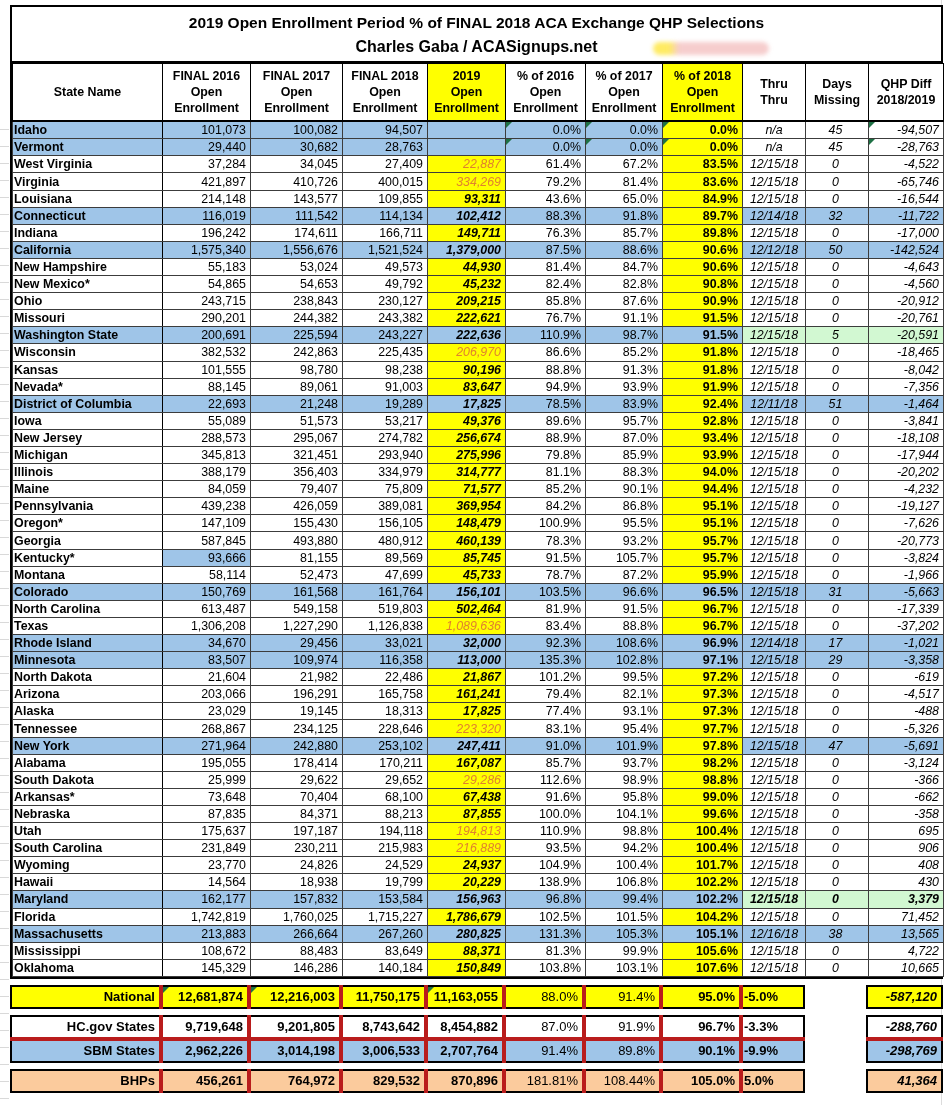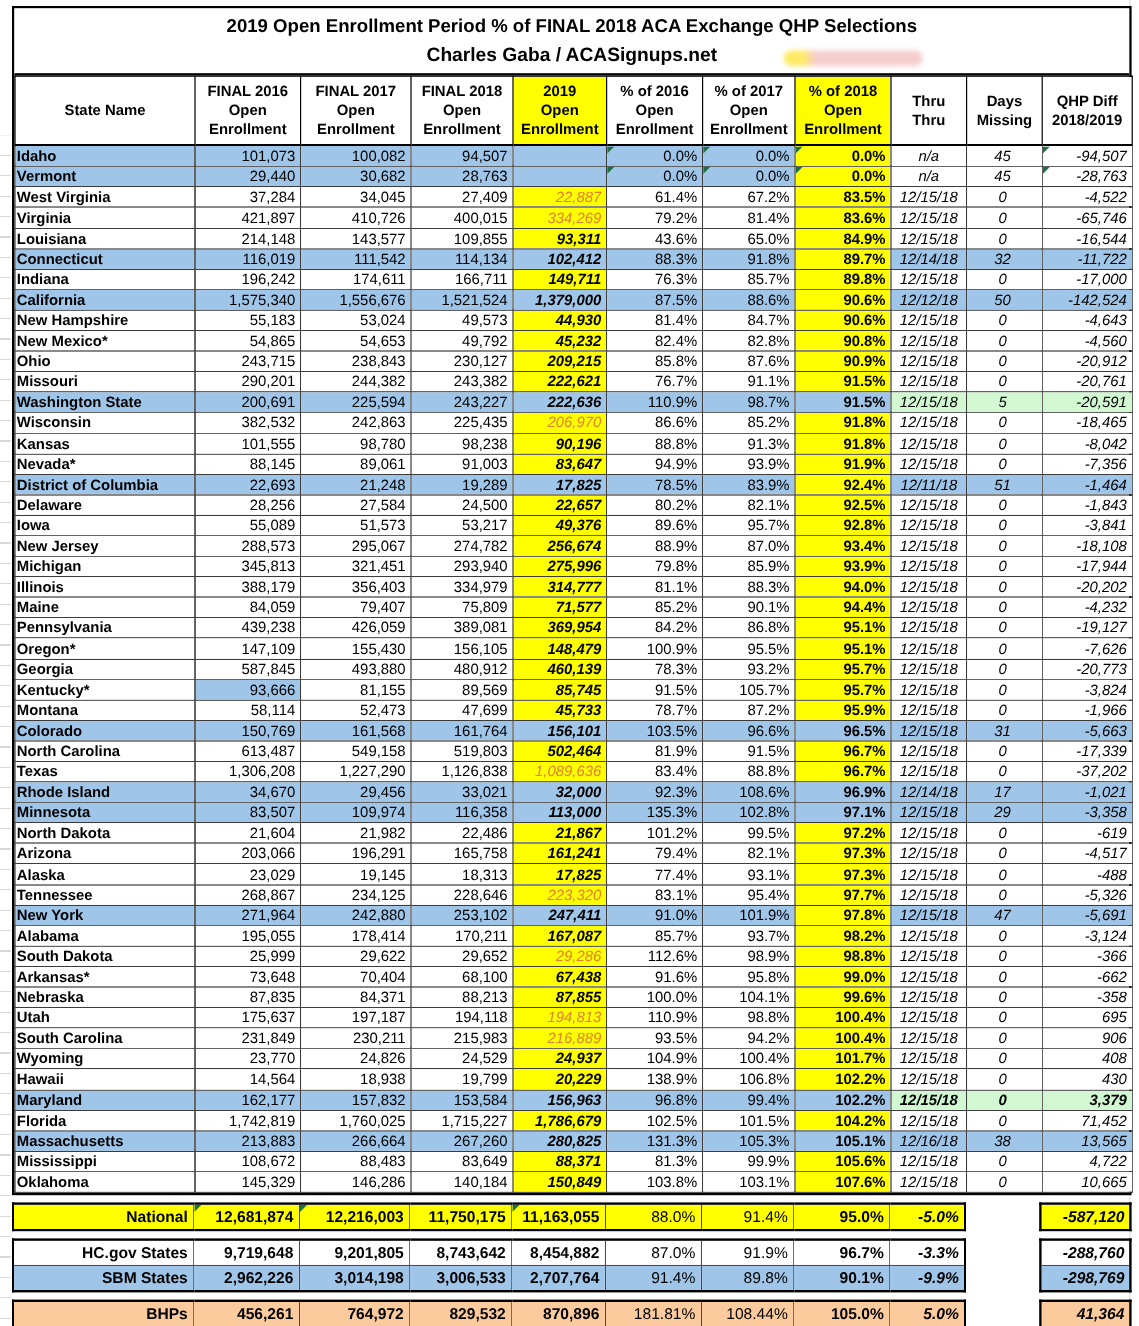--- a/index.html
+++ b/index.html
@@ -43,27 +43,27 @@
   .bgY{background:#ffff00 !important;}
   .bgG{background:#d2f8d2 !important;}
   .bgP{background:#fbcb9d !important;}
   .org{color:#e0822e !important;font-weight:normal !important;}
   .bi{font-weight:bold !important;}
   .tri::before{content:"";position:absolute;left:0;top:0;width:0;height:0;
      border-top:6px solid #1e7145;border-right:6px solid transparent;}
 
   
   .sum{margin-top:6px;}
-  .sum td{border:1px solid #b91c1c;height:20px;font-size:13px;font-weight:bold;padding:0 4px 0 1px;
+  .sum td{border:4px solid #b91c1c;height:20px;font-size:13px;font-weight:bold;padding:0 4px 0 1px;
           white-space:nowrap;overflow:hidden;position:relative;background:#fff;}
   .sum td:nth-child(1){text-align:right;}
   .sum td:nth-child(2),.sum td:nth-child(3),.sum td:nth-child(4),.sum td:nth-child(5){text-align:right;}
   .sum td:nth-child(6),.sum td:nth-child(7){text-align:right;font-weight:normal;}
   .sum td:nth-child(8){text-align:right;}
-  .sum td:nth-child(9){text-align:right;font-style:italic;}
+  .sum td:nth-child(9){text-align:left;}
   .sum td:nth-child(11){text-align:right;font-style:italic;}
   .bt{border-top:2px solid #000 !important;}
   .bb{border-bottom:2px solid #000 !important;}
   .bl{border-left:2px solid #000 !important;}
   .br{border-right:2px solid #000 !important;}
   td.nob{border:none !important;background:#fff !important;}
 
   
   #smudge{position:absolute;left:653px;top:42px;width:116px;height:13px;border-radius:7px;
     background:linear-gradient(90deg,rgba(255,230,60,.8) 0 16px,rgba(225,90,90,.30) 26px 100%);
@@ -365,33 +365,20 @@
               <td class="bgB">22,693</td>
               <td class="bgB">21,248</td>
               <td class="bgB">19,289</td>
               <td class="bgB">17,825</td>
               <td class="bgB">78.5%</td>
               <td class="bgB">83.9%</td>
               <td class="bgY">92.4%</td>
               <td class="bgB">12/11/18</td>
               <td class="bgB">51</td>
               <td class="bgB">-1,464</td>
-            </tr>
-            <tr>
-              <td>Delaware</td>
-              <td>28,256</td>
-              <td>27,584</td>
-              <td>24,500</td>
-              <td class="bgY">22,657</td>
-              <td>80.2%</td>
-              <td>82.1%</td>
-              <td class="bgY">92.5%</td>
-              <td>12/15/18</td>
-              <td>0</td>
-              <td>-1,843</td>
             </tr>
             <tr>
               <td>Iowa</td>
               <td>55,089</td>
               <td>51,573</td>
               <td>53,217</td>
               <td class="bgY">49,376</td>
               <td>89.6%</td>
               <td>95.7%</td>
               <td class="bgY">92.8%</td>

